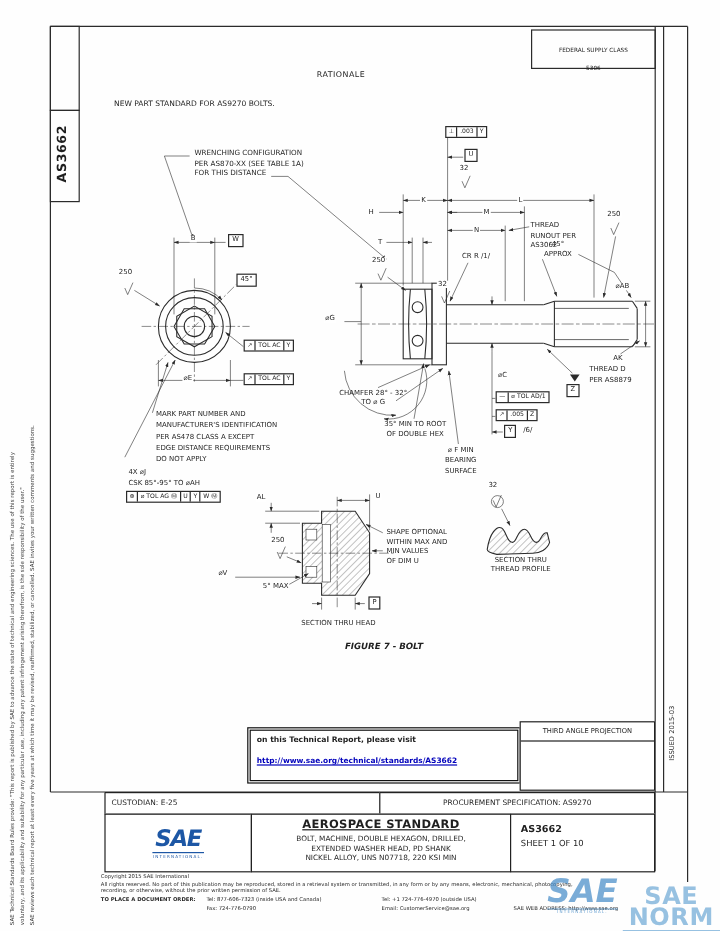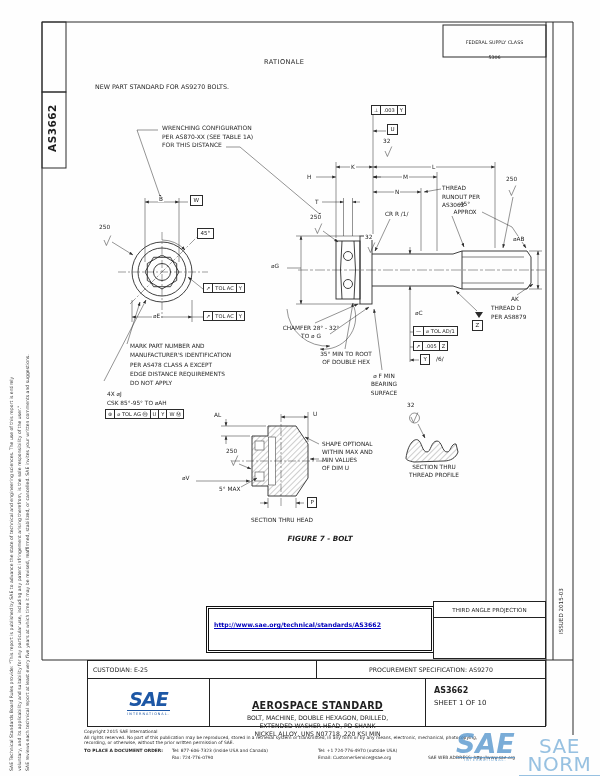--- a/index.html
+++ b/index.html
@@ -29,21 +29,21 @@
   .logo-sae{color:#1d57a5;font-style:italic;font-weight:900;font-size:19px;line-height:1;
             letter-spacing:-1px}
   .logo-sub{color:#1d57a5;font-size:3.4px;letter-spacing:1px;border-top:1.4px solid #1d57a5;
             margin-top:1px;padding-top:1px}
   .wm{position:absolute;left:456px;top:733px;display:flex;align-items:flex-start;gap:4px;
       pointer-events:none}
   .wm .wsae{font-style:italic;font-weight:900;font-size:27px;line-height:.8;
             color:rgba(70,140,200,.72)}
   .wm .wsub{font-size:3.4px;letter-spacing:1px;color:rgba(70,140,200,.8);
             border-top:1px solid rgba(70,140,200,.7);margin-top:2px}
-  .wm .wnorm{font-weight:400;font-size:20px;line-height:.9;letter-spacing:.5px;
+  .wm .wnorm{font-weight:700;font-size:20px;line-height:.9;letter-spacing:.5px;
              color:rgba(125,178,218,.8)}
   .wm .wnsub{font-size:3.4px;letter-spacing:2px;color:rgba(125,178,218,.9);
              border-top:1px solid rgba(125,178,218,.8);margin-top:2px;text-align:center}
   .f{position:absolute;font-size:4.4px;line-height:1.3;color:#2a2a2a;white-space:nowrap}
 </style>
 </head>
 <body>
 
 <svg width="600" height="776" viewBox="0 0 600 776">
   <defs>
@@ -338,37 +338,38 @@
 OF DIM U</div>
 <div class="t ctr" style="left:238px;top:516px;width:88px">SECTION THRU HEAD</div>
 
 <div class="dl" style="left:406px;top:402px">32</div>
 <div class="t ctr" style="left:403px;top:463px;width:62px">SECTION THRU
 THREAD PROFILE</div>
 
 <div class="t ctr" style="left:270px;top:534px;width:100px;font-size:7.2px;font-weight:bold;font-style:italic">FIGURE 7 - BOLT</div>
 
 <div class="feedback">
+  <div class="fl">on this Technical Report, please visit</div>
   <a href="#">http://www.sae.org/technical/standards/AS3662</a>
 </div>
 
 <div class="projbox">
   <div class="ph">THIRD ANGLE PROJECTION</div>
 </div>
 
 <div class="cell" style="left:87px;top:660px;width:230px;height:19px;display:flex;align-items:center;padding-left:5px;font-size:6.2px">CUSTODIAN: E-25</div>
 <div class="cell" style="left:316px;top:660px;width:230px;height:19px;display:flex;align-items:center;justify-content:center;font-size:6.2px">PROCUREMENT SPECIFICATION: AS9270</div>
 
 <div class="cell" style="left:87px;top:678px;width:123px;height:49px;display:flex;align-items:center;justify-content:center">
   <div style="text-align:center">
     <div class="logo-sae">SAE</div>
     <div class="logo-sub">INTERNATIONAL.</div>
   </div>
 </div>
-<div class="cell" style="left:209px;top:678px;width:217px;height:49px;text-align:center;padding-top:21px">
+<div class="cell" style="left:209px;top:678px;width:217px;height:49px;text-align:center;padding-top:3px">
   <div style="font-size:9.6px;font-weight:bold;text-decoration:underline;letter-spacing:.3px">AEROSPACE STANDARD</div>
   <div style="font-size:6.1px;line-height:1.3;margin-top:3px;white-space:pre-line">BOLT, MACHINE, DOUBLE HEXAGON, DRILLED,
 EXTENDED WASHER HEAD, PD SHANK
 NICKEL ALLOY, UNS N07718, 220 KSI MIN</div>
 </div>
 <div class="cell" style="left:425px;top:678px;width:121px;height:49px;padding:7px 0 0 8px">
   <div style="font-size:8px;font-weight:bold">AS3662</div>
   <div style="font-size:7px;margin-top:4px">SHEET 1 OF 10</div>
 </div>
 

